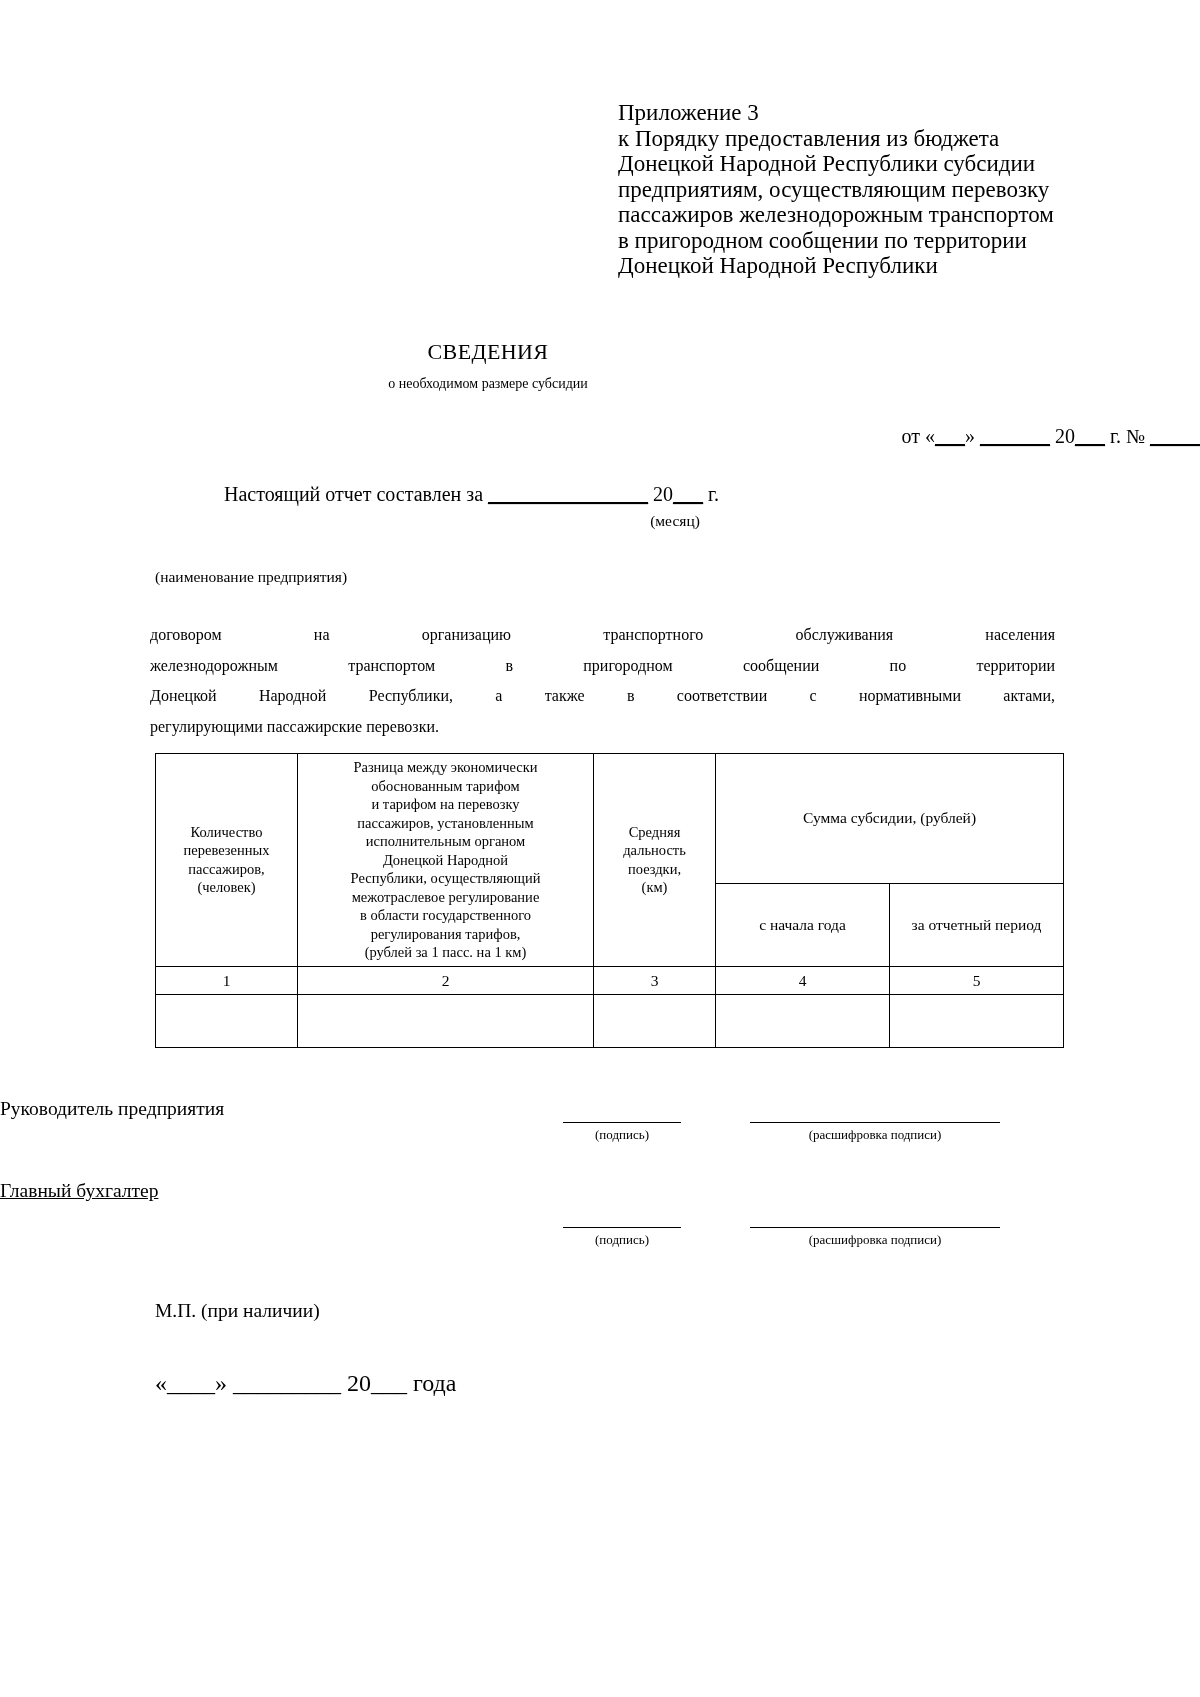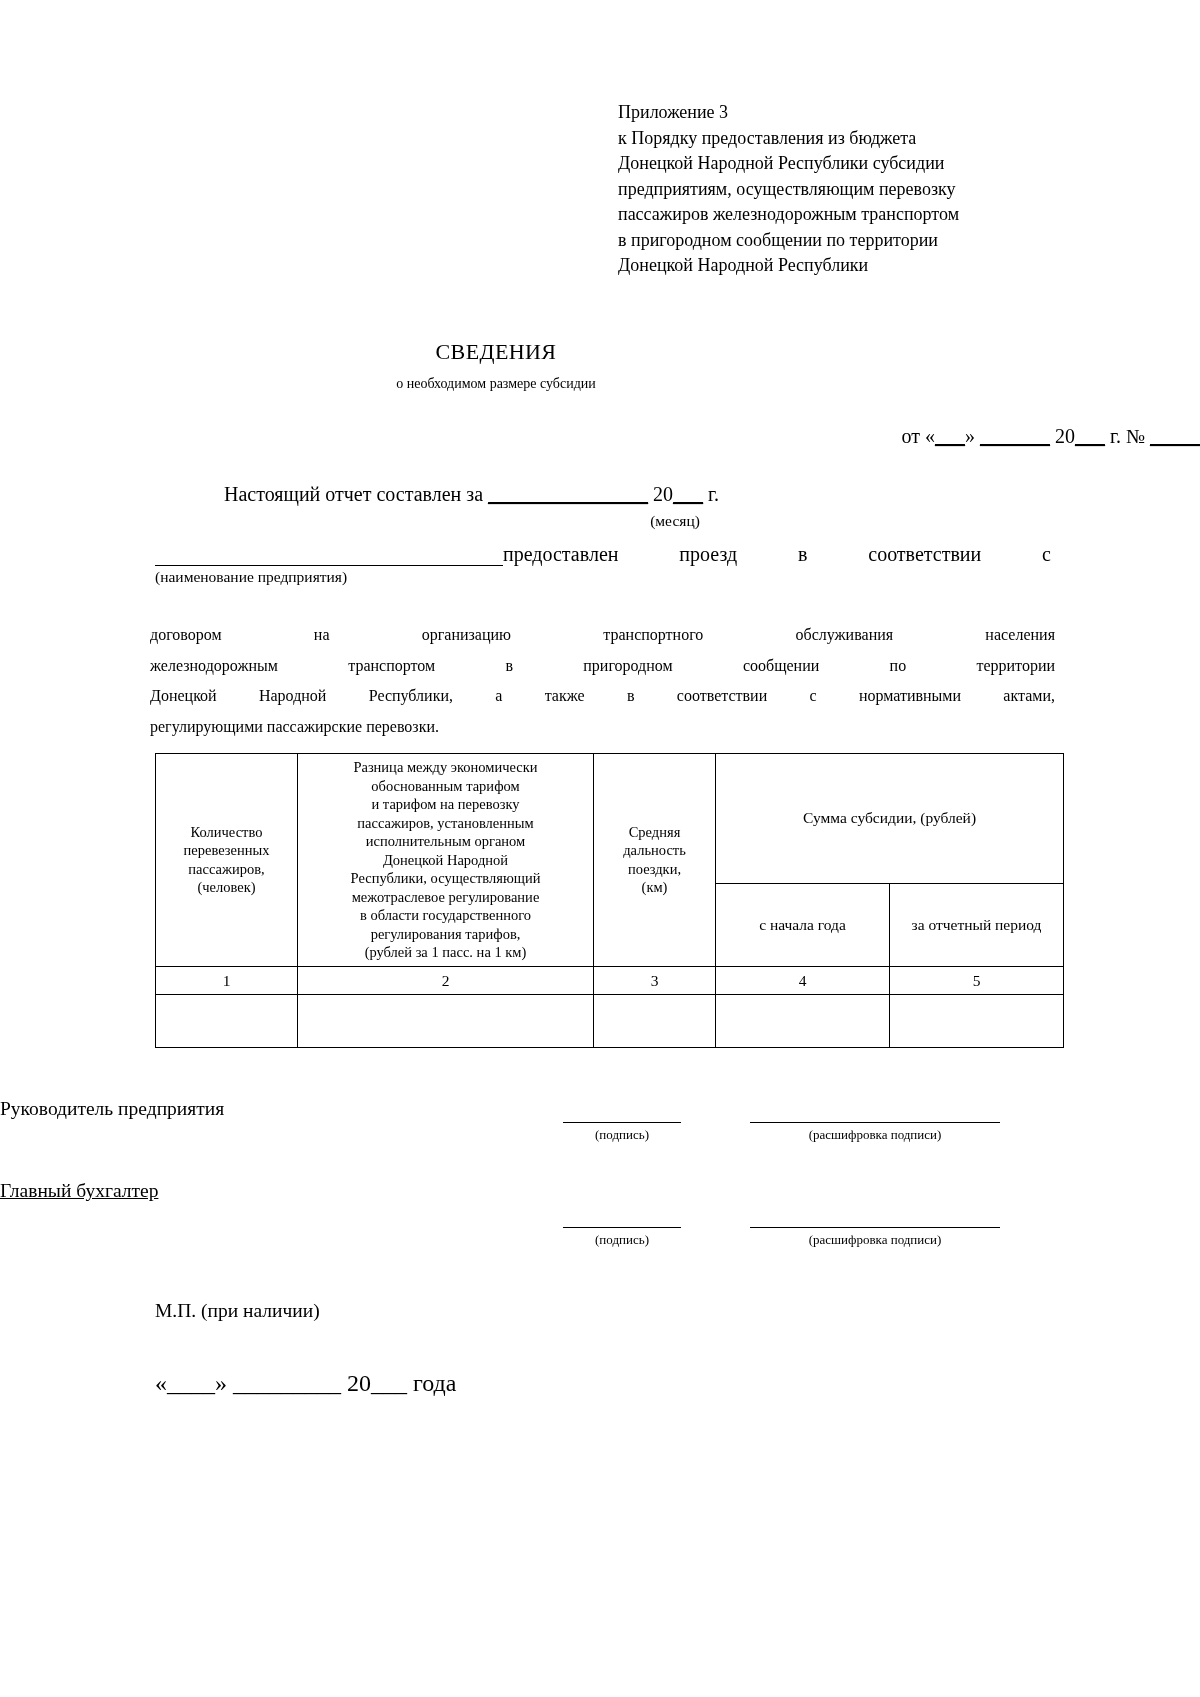--- a/index.html
+++ b/index.html
@@ -24,36 +24,36 @@
     box-sizing: border-box;
     padding: 0;
   }
 
   
   .header-block {
     position: absolute;
     top: 100px;
     left: 618px;
     width: 440px;
-    font-size: 18px;
+    font-size: 23px;
     line-height: 25.5px;
   }
   .header-line-first {
     text-align: left;
   }
   .header-para {
     text-align: justify;
     text-align-last: left;
   }
 
   
   .title-wrap {
     position: absolute;
     top: 337px;
-    left: 16px;
+    left: 8px;
     width: 960px;
     text-align: center;
   }
   .doc-title {
     font-size: 22px;
     letter-spacing: 0.4px;
     line-height: 30px;
   }
   .doc-subtitle {
     font-size: 14px;
@@ -223,21 +223,20 @@
   <div class="title-wrap">
     <div class="doc-title">СВЕДЕНИЯ</div>
     <div class="doc-subtitle">о необходимом размере субсидии</div>
   </div>
 
   <div class="date-line"><span>от «</span><span class="u">___</span><span>» </span><span class="u">_______</span><span> 20</span><span class="u">___</span><span> г. № </span><span class="u">_____</span></div>
 
   <div class="report-line"><span>Настоящий отчет составлен за </span><span class="u">________________</span><span> 20</span><span class="u">___</span><span> г.</span></div>
   <div class="month-caption">(месяц)</div>
 
-  <div class="enterprise-row"><span class="ent-blank"></span><span class="ent-text">предоставлен проезд в соответствии с</span></div>
   <div class="ent-caption">(наименование предприятия)</div>
 
   <div class="body-para">
     <span class="jb">договором на организацию транспортного обслуживания населения</span>
     <span class="jb">железнодорожным транспортом в пригородном сообщении по территории</span>
     <span class="jb">Донецкой Народной Республики, а также в соответствии с нормативными актами,</span>
     <span>регулирующими пассажирские перевозки.</span>
   </div>
 
   <table class="tbl">

